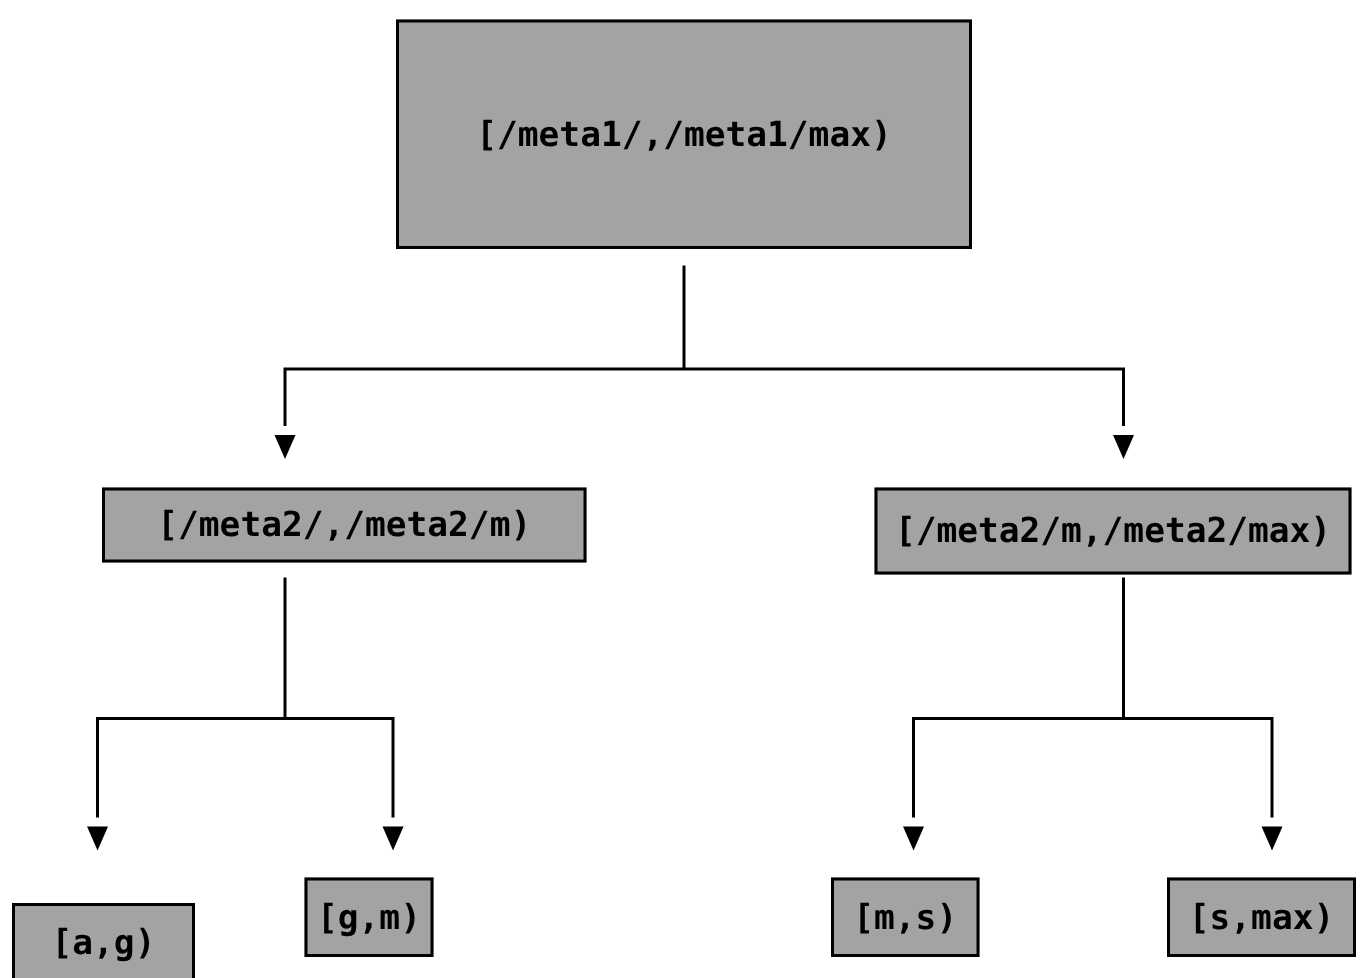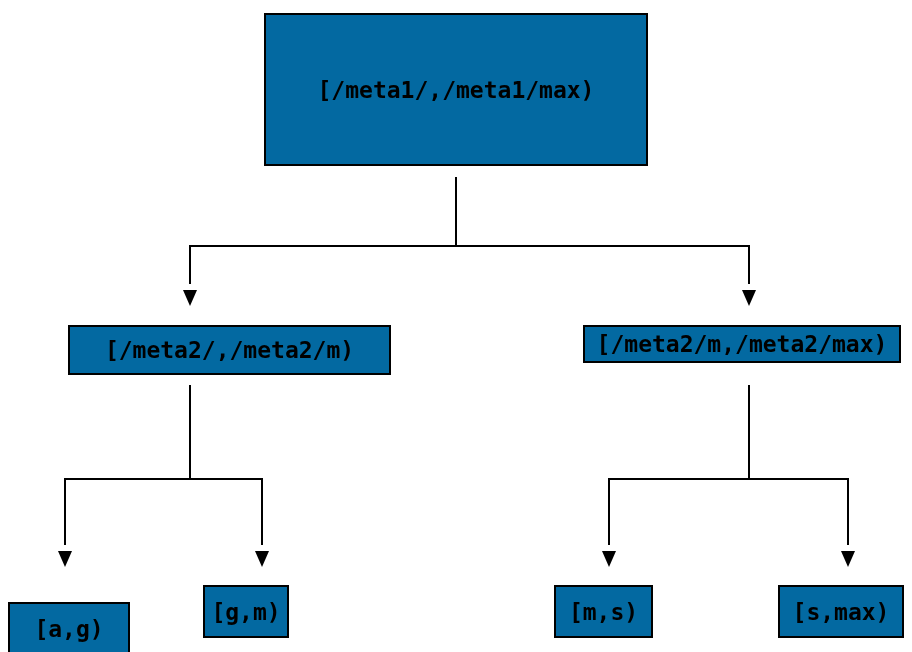--- a/index.html
+++ b/index.html
@@ -19,32 +19,32 @@
     position: absolute;
     left: 0;
     top: 0;
     width: 912px;
     height: 652px;
   }
   .node {
     position: absolute;
     box-sizing: border-box;
     border: 2px solid #000000;
-    background: #0369a1;
+    background: #a3a3a3;
     display: flex;
     align-items: center;
     justify-content: center;
     font-weight: bold;
     font-size: 23px;
     color: #000000;
     white-space: nowrap;
   }
   .node-root   { left: 264px; top: 13px;  width: 384px; height: 153px; }
   .node-l2a    { left: 22px;  top: 325px; width: 323px; height: 50px; margin-left: 46px; }
-  .node-l2b    { left: 583px; top: 325px; width: 318px; height: 38px; }
+  .node-l2b    { left: 583px; top: 325px; width: 318px; height: 58px; }
   .node-leaf-a { left: 8px;   top: 602px; width: 122px;  height: 53px; }
   .node-leaf-b { left: 203px; top: 585px; width: 86px;  height: 53px; }
   .node-leaf-c { left: 554px; top: 585px; width: 99px;  height: 53px; }
   .node-leaf-d { left: 778px; top: 585px; width: 126px; height: 53px; }
 </style>
 </head>
 <body>
 
 <div class="canvas">
 

